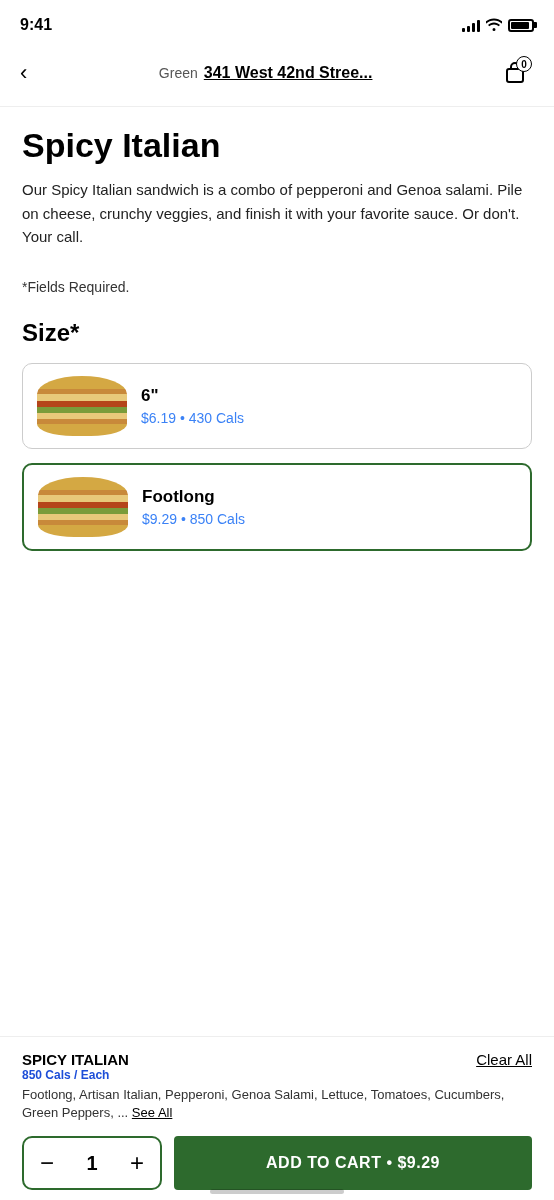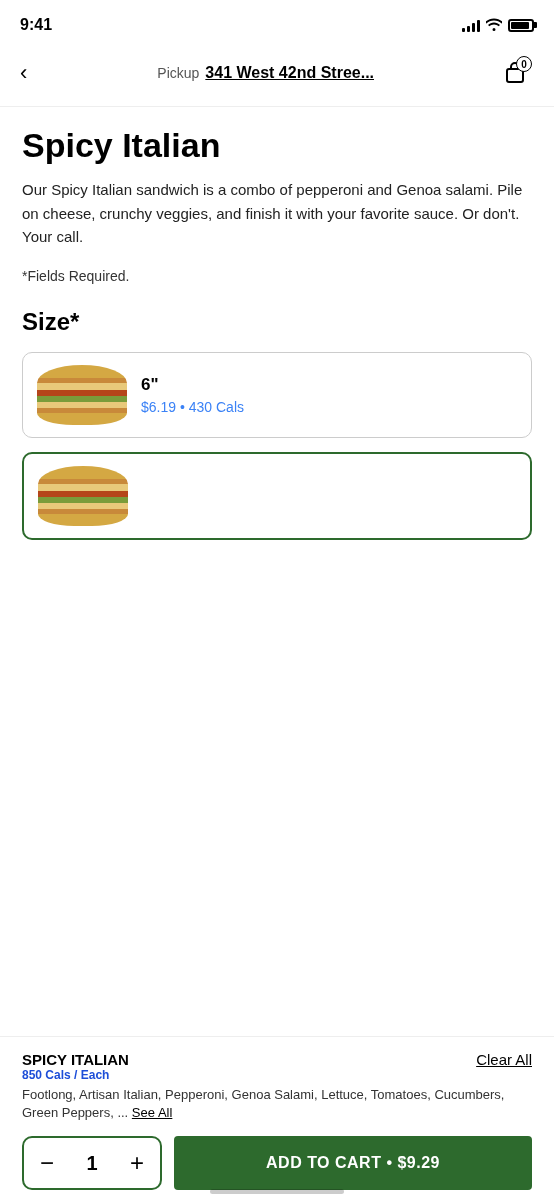--- a/index.html
+++ b/index.html
@@ -145,21 +145,21 @@
       font-weight: 900;
       color: #000;
       line-height: 1.1;
       margin-bottom: 14px;
     }
 
     .product-description {
       font-size: 15px;
       color: #222;
       line-height: 1.55;
-      margin-bottom: 20px;
+      margin-bottom: 31px;
     }
 
     .fields-required {
       font-size: 14px;
       color: #333;
       margin-bottom: 24px;
     }
 
     .section-title {
       font-size: 24px;
@@ -367,21 +367,21 @@
     </span>
     <div class="battery-icon">
       <div class="battery-fill"></div>
     </div>
   </div>
 </div>
 
 <div class="nav-bar">
   <span class="nav-back">‹</span>
   <div class="nav-center">
-    <span class="nav-pickup-label">Pickup</span>
+    <span class="nav-pickup-label">Green</span>
     <span class="nav-address">341 West 42nd Stree...</span>
   </div>
   <div class="nav-cart">
     <svg class="cart-icon-svg" viewBox="0 0 30 30" fill="none">
       <rect x="7" y="11" width="16" height="13" rx="2" stroke="#000" stroke-width="2" fill="none"></rect>
       <path d="M11 11V9a4 4 0 018 0v2" stroke="#000" stroke-width="2" fill="none"></path>
     </svg>
     <div class="cart-badge">0</div>
   </div>
 </div>
@@ -402,20 +402,26 @@
       <span class="size-price-cal">
         <span>$6.19</span> • <span>430 Cals</span>
       </span>
     </div>
   </div>
 
   <div class="size-option selected">
     <div class="size-image">
       <div class="sandwich-img"></div>
     </div>
+    <div class="size-info">
+      <span class="size-name selected-text">Footlong</span>
+      <span class="size-price-cal">
+        <span>$9.29</span> • <span>850 Cals</span>
+      </span>
+    </div>
   </div>
 </div>
 
 <div class="bottom-summary">
   <div class="summary-header">
     <div>
       <div class="summary-product-name">SPICY ITALIAN</div>
       <div class="summary-cals">850 Cals / Each</div>
     </div>
     <button class="clear-all-btn">Clear All</button>

